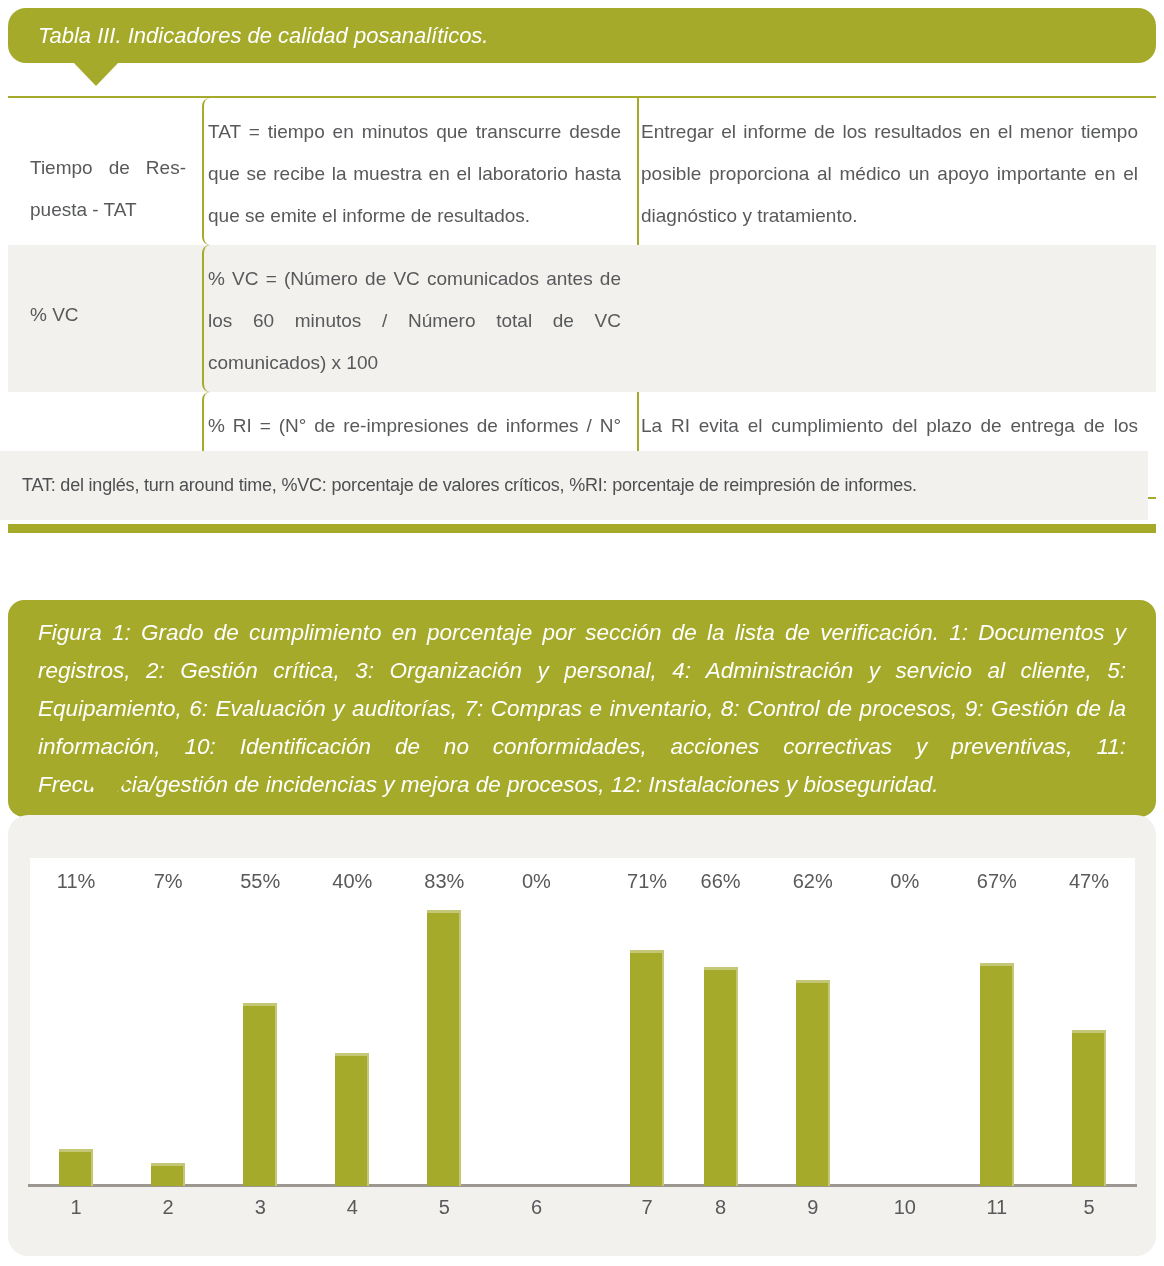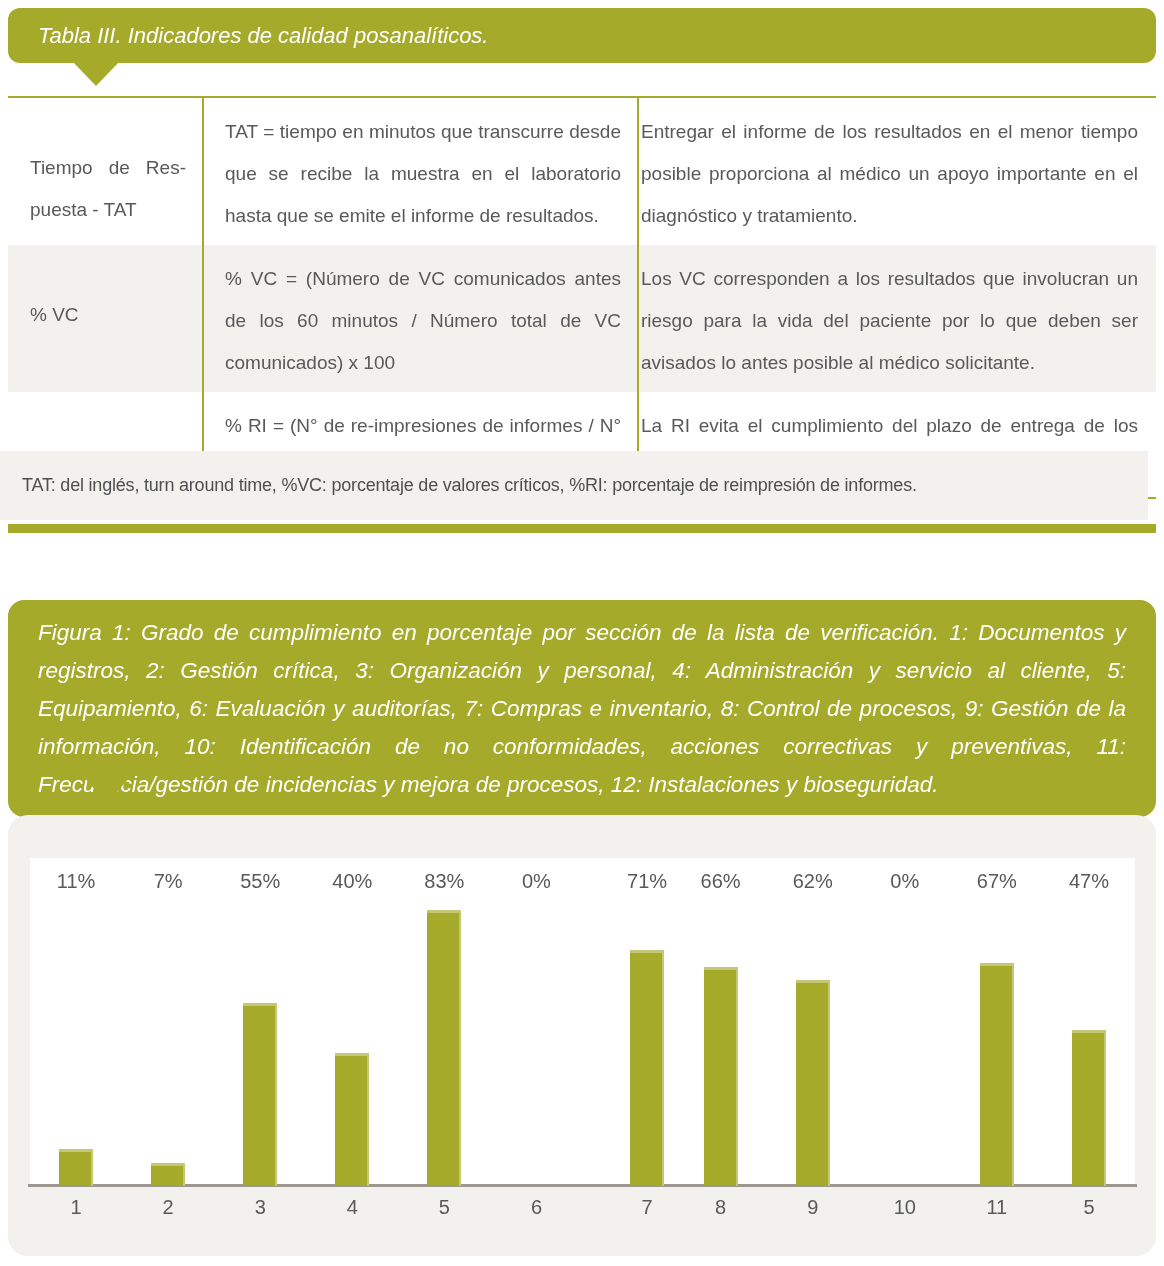--- a/index.html
+++ b/index.html
@@ -6,21 +6,21 @@
   html, body { margin: 0; padding: 0; }
   body {
     width: 1164px; height: 1266px; position: relative; overflow: hidden;
     background: #ffffff;
     font-family: "Liberation Sans", "DejaVu Sans", sans-serif;
     color: var(--ink);
   }
   
   .banner {
     position: absolute; top: 8px; left: 8px; width: 1148px; height: 55px;
-    background: var(--accent); border-radius: 12px; box-sizing: border-box;
+    background: var(--accent); border-radius: 18px; box-sizing: border-box;
     color: #fff; font-style: italic; font-size: 22px; line-height: 55px;
     padding-left: 30px;
   }
   .tail {
     position: absolute; width: 0; height: 0;
     border-left: 23px solid transparent; border-right: 23px solid transparent;
     border-top: 24px solid var(--accent);
   }
   .tail.banner-tail { top: 62px; left: 73px; }
   .itable {
@@ -31,21 +31,21 @@
   .trow.alt { background: var(--band); }
   .trow.r1 { min-height: 127px; }
   .trow.r2 { min-height: 123px; }
   .trow.r3 { min-height: 101px; }
   .cell {
     box-sizing: border-box; font-size: 19px; line-height: 42px; color: var(--ink);
     padding: 13px 16px 8px 20px; text-align: justify;
     hyphens: manual; -webkit-hyphens: manual;
   }
   .c1 { padding-left: 22px; padding-right: 16px; margin-top: 36px; }
-  .c2 { border-left: 2px solid var(--accent); padding-left: 21px; padding-right: 16px; }
+  .c2 { border-left: 2px solid var(--accent); padding-left: 4px; padding-right: 16px; border-radius: 8px; }
   .c3 { border-left: 2px solid var(--accent); padding-left: 2px; padding-right: 18px; }
   .tfoot {
     position: absolute; top: 451px; left: 0; width: 1148px; height: 69px;
     background: var(--band); box-sizing: border-box;
     display: flex; align-items: center; padding-left: 22px;
     font-size: 18px; letter-spacing: -0.2px; color: #4e4f51;
   }
   .divider {
     position: absolute; top: 524px; left: 8px; width: 1148px; height: 9px;
     background: var(--accent);
@@ -96,21 +96,20 @@
 
 <div class="itable">
   <div class="trow r1">
     <div class="cell c1">Tiempo de Res­puesta - TAT</div>
     <div class="cell c2">TAT = tiempo en minutos que transcurre desde que se recibe la muestra en el laboratorio hasta que se emite el informe de resultados.</div>
     <div class="cell c3">Entregar el informe de los resultados en el menor tiempo posible proporciona al médico un apoyo importante en el diagnóstico y tratamiento.</div>
   </div>
   <div class="trow r2 alt">
     <div class="cell c1">% VC</div>
     <div class="cell c2">% VC = (Número de VC comunicados antes de los 60 minutos / Número total de VC comunicados) x 100</div>
-    <div class="cell c3">Los VC corresponden a los resultados que involucran un riesgo para la vida del paciente por lo que deben ser avisa­dos lo antes posible al médico solicitante.</div>
   </div>
   <div class="trow r3">
     <div class="cell c1">% RI</div>
     <div class="cell c2">% RI = (N° de re-impresiones de informes / N° total de informes impresos) x 100</div>
     <div class="cell c3">La RI evita el cumplimiento del plazo de entrega de los informes.</div>
   </div>
 </div>
 
 <div class="tfoot">
   <span>TAT: del inglés, turn around time, %VC: porcentaje de valores críticos, %RI: porcentaje de reimpresión de informes.</span>

